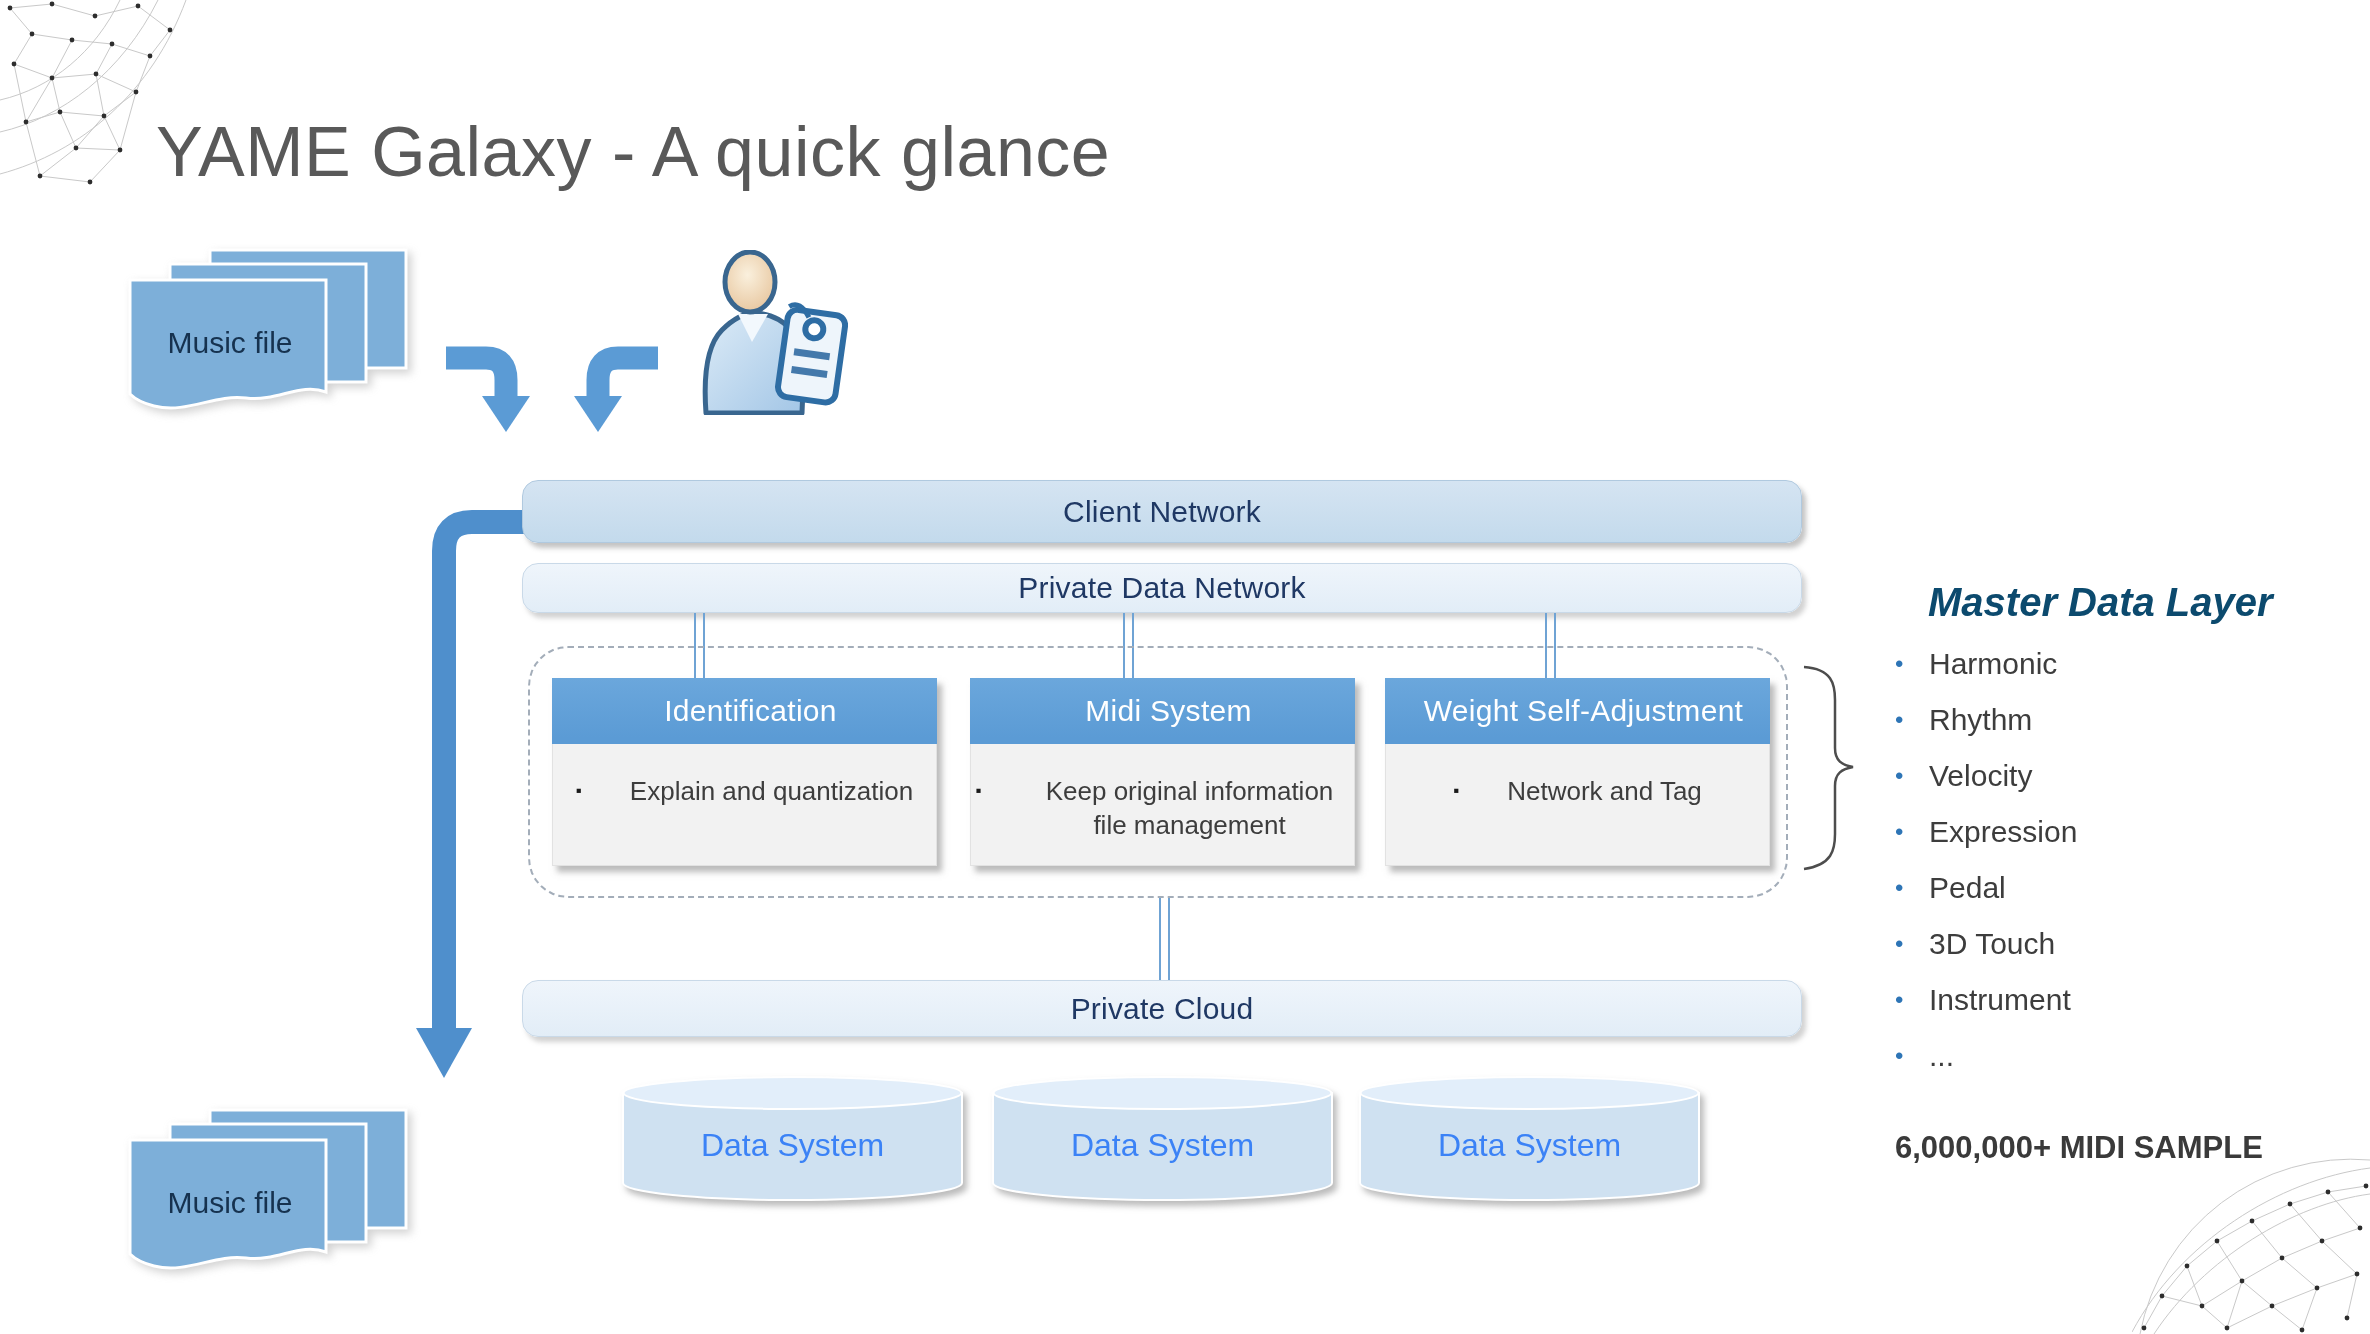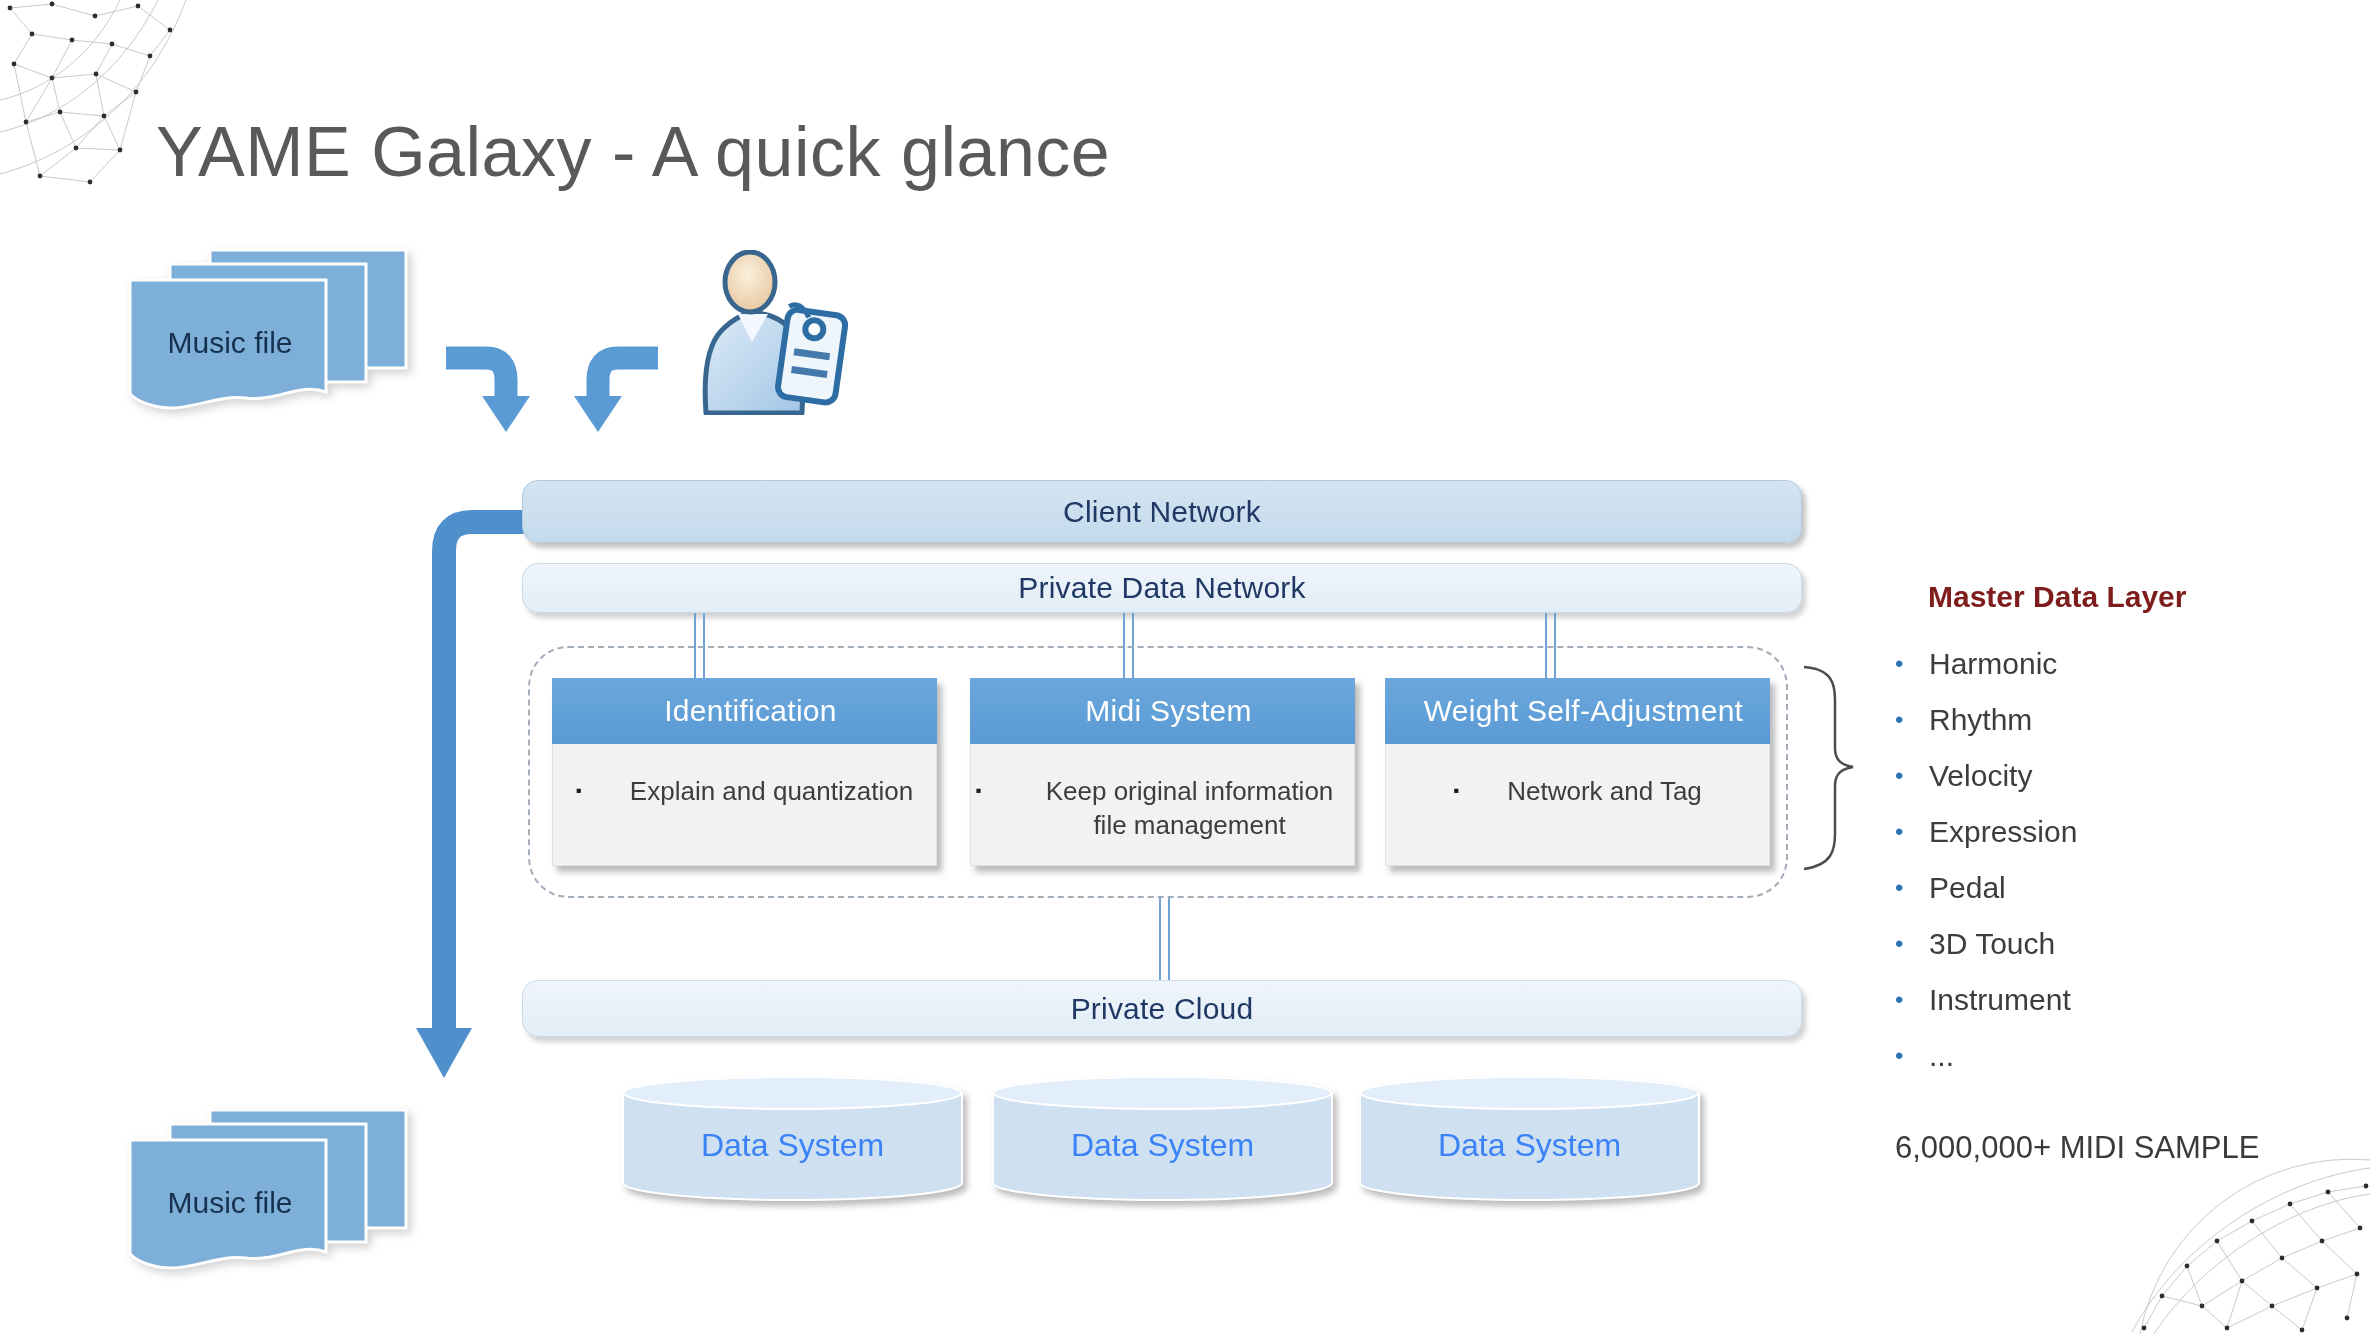--- a/index.html
+++ b/index.html
@@ -41,26 +41,26 @@
   .module-body .sq{font-size:17px;line-height:34px;color:#1a1a1a;}
   .module-body .txt{max-width:320px;text-align:center;line-height:34px;margin-left:36px;}
 
   
   .cyl{position:absolute;top:1075px;width:345px;height:128px;
     filter:drop-shadow(4px 5px 3px rgba(120,120,120,.5));}
   .cyl svg{position:absolute;left:0;top:0;}
   .cyl .lbl{position:absolute;left:0;right:0;top:52px;text-align:center;font-size:32px;color:#3b82f6;}
 
   
-  .master-heading{position:absolute;left:1928px;top:580px;font-size:30px;font-weight:bold;
-    color:#7f1d1d;white-space:nowrap;}
+  .master-heading{position:absolute;left:1928px;top:580px;font-size:40px;font-weight:bold;
+    font-style:italic;color:#0c4a6e;white-space:nowrap;}
   .master-list{position:absolute;left:1895px;top:636px;margin:0;padding:0;list-style:none;}
   .master-list li{height:56px;display:flex;align-items:center;font-size:30px;color:#3d3d3d;}
   .master-list .dot{color:#2e75b6;width:34px;font-size:24px;}
-  .footnote{position:absolute;left:1895px;top:1130px;font-size:31px;color:#3a3a3a;white-space:nowrap;}
+  .footnote{position:absolute;left:1895px;top:1130px;font-size:31px;color:#3a3a3a;white-space:nowrap;font-weight:bold;}
 
   
   .musicfile{position:absolute;width:280px;height:170px;
     filter:drop-shadow(4px 4px 4px rgba(130,130,130,.35));}
   .musicfile .lbl{position:absolute;left:12px;top:78px;width:180px;text-align:center;
     font-size:30px;color:#16324f;}
 </style>
 </head>
 <body>
 

